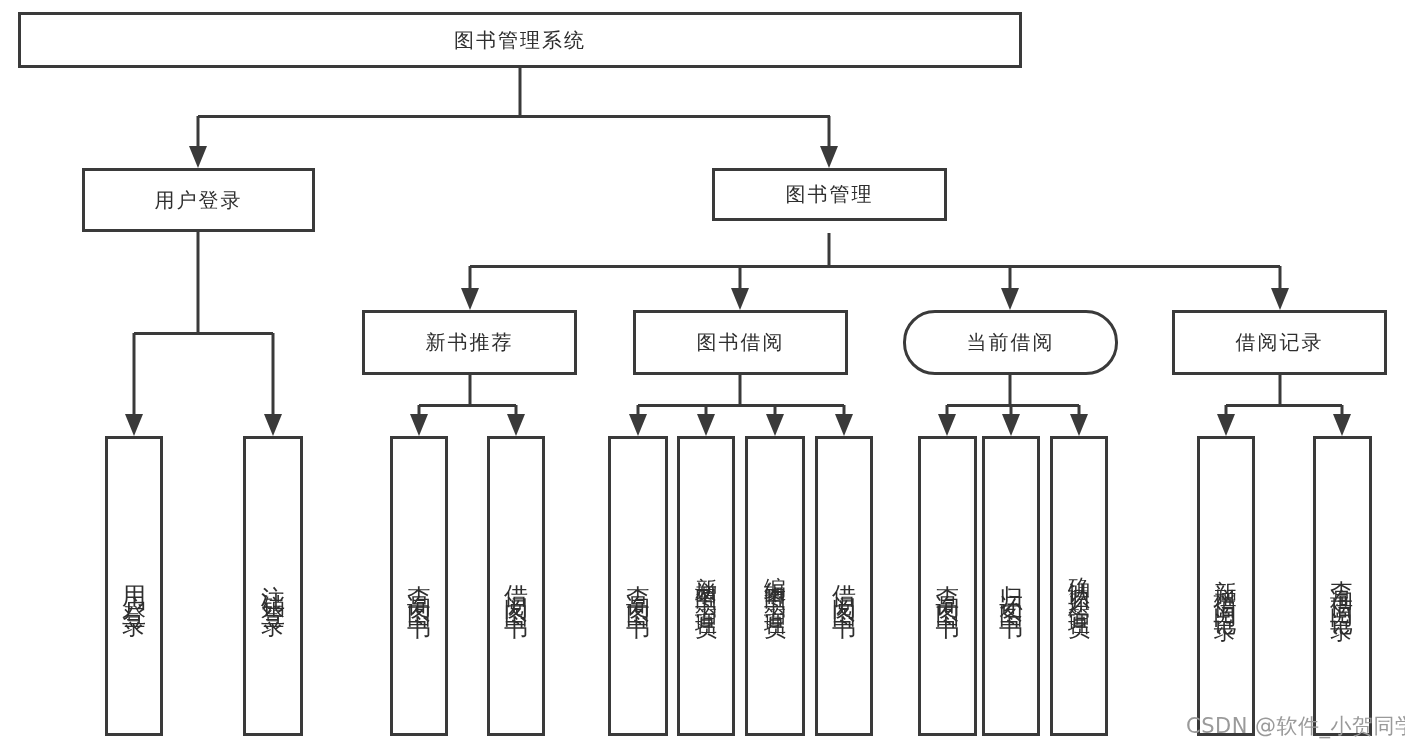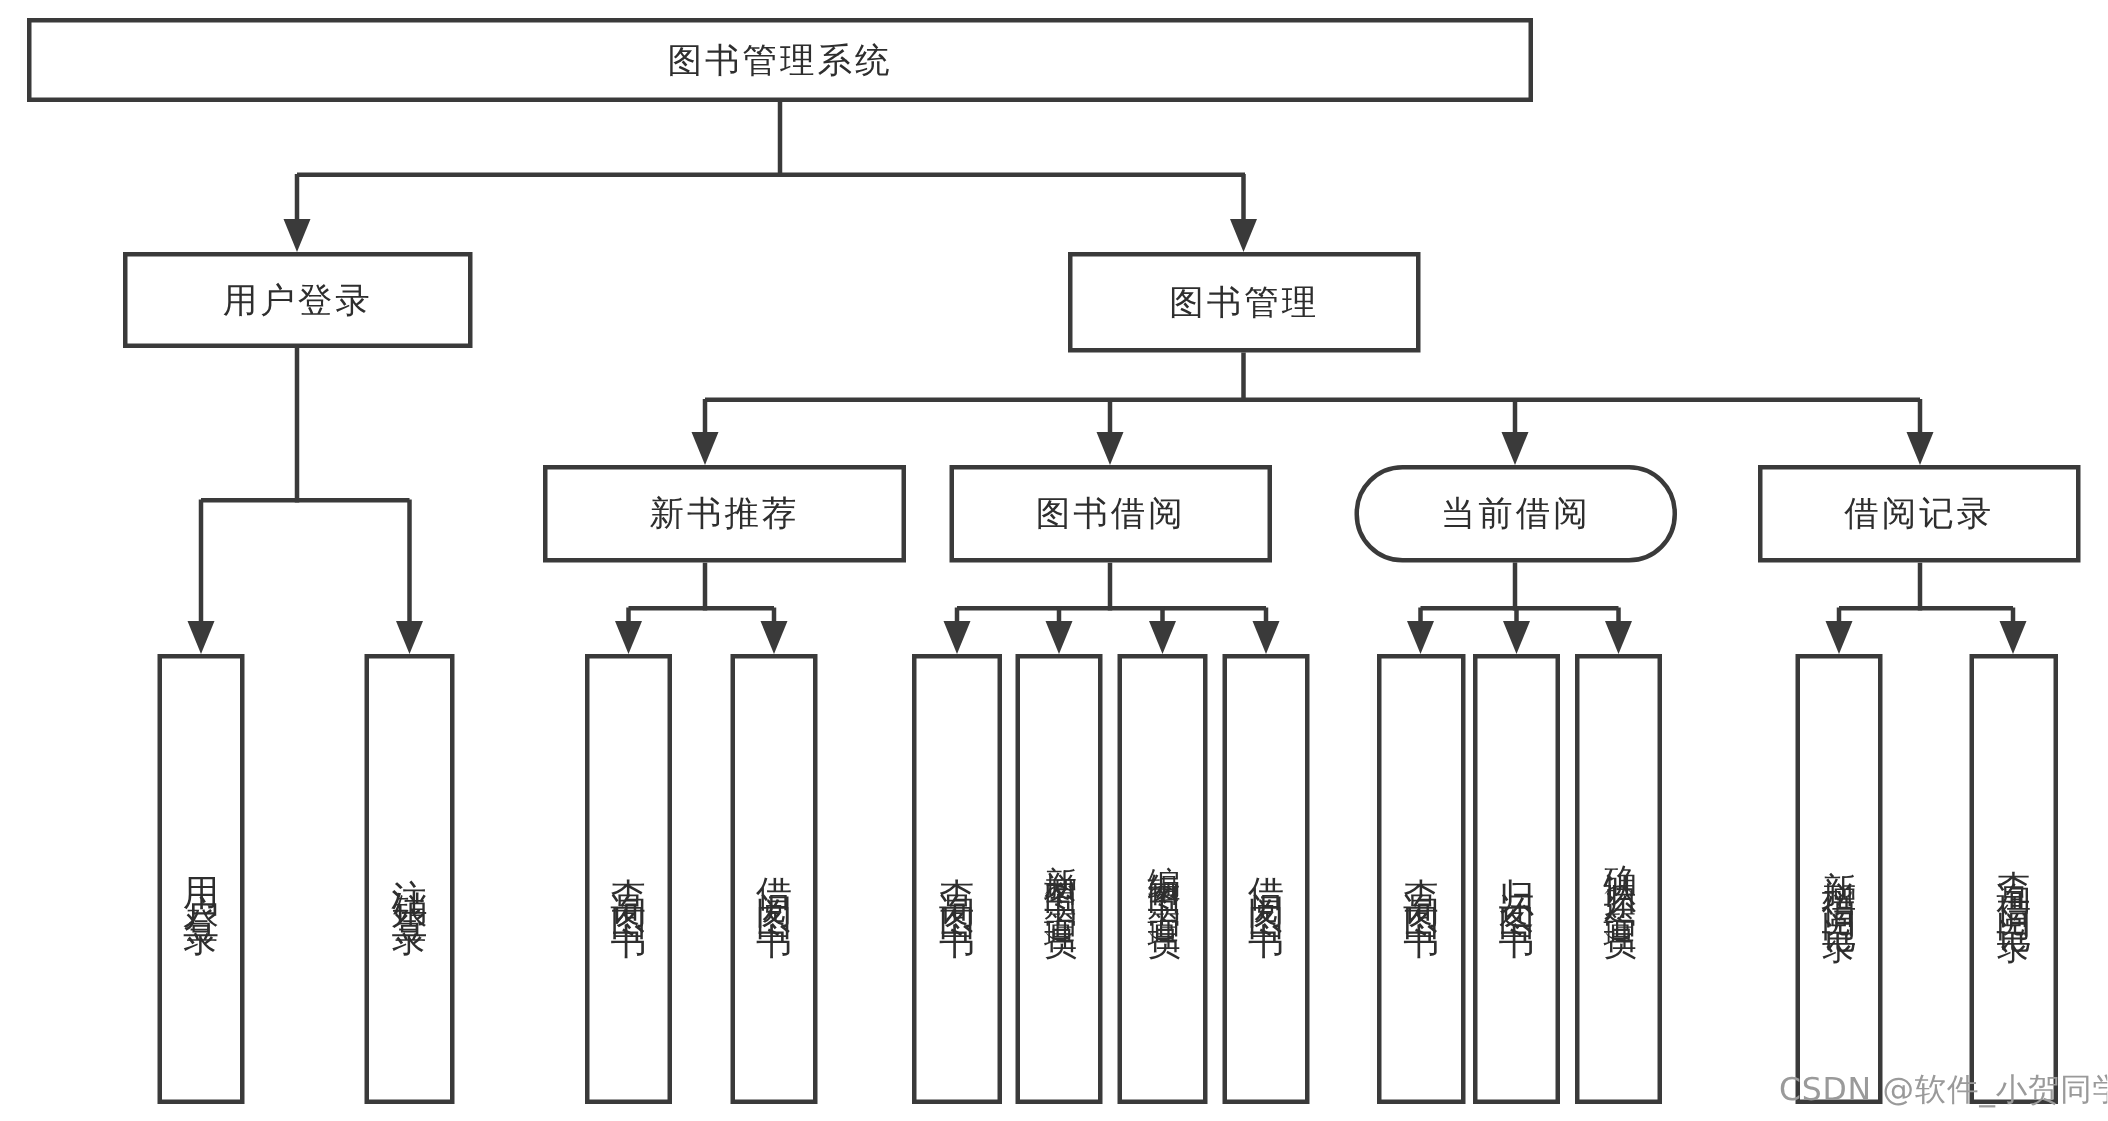--- a/index.html
+++ b/index.html
@@ -15,33 +15,33 @@
     position:absolute;
     box-sizing:border-box;
     border:3px solid #3a3a3a;
     background:#ffffff;
     color:#2e2e2e;
     display:flex;
     align-items:center;
     justify-content:center;
     text-align:center;
   }
-  .h{font-size:23px;letter-spacing:2px;white-space:nowrap;}
+  .h{font-size:20px;letter-spacing:2px;white-space:nowrap;}
   .v{writing-mode:vertical-rl;white-space:nowrap;}
   .v4{font-size:24px;letter-spacing:10px;}
   .v6{font-size:23px;letter-spacing:8px;}
   .v9{font-size:22px;letter-spacing:6px;}
 
   
   #root{left:18px;top:12px;width:1004px;height:56px;}
   
   #n-user-login{left:82px;top:168px;width:233px;height:64px;}
-  #n-book-mgmt{left:712px;top:168px;width:235px;height:67px;}
+  #n-book-mgmt{left:712px;top:168px;width:235px;height:53px;}
   
-  #n-new-book{left:362px;top:310px;width:242px;height:65px;}
+  #n-new-book{left:362px;top:310px;width:215px;height:65px;}
   #n-book-borrow{left:633px;top:310px;width:215px;height:65px;}
   #n-current-borrow{left:903px;top:310px;width:215px;height:65px;border-radius:32px;}
   #n-borrow-record{left:1172px;top:310px;width:215px;height:65px;}
   
   .leaf{top:436px;height:300px;}
   #l-user-login{left:105px;width:58px;}
   #l-logout{left:243px;width:60px;}
   #l-nb-query{left:390px;width:58px;}
   #l-nb-borrow{left:487px;width:58px;}
   #l-bb-query{left:608px;width:60px;}

